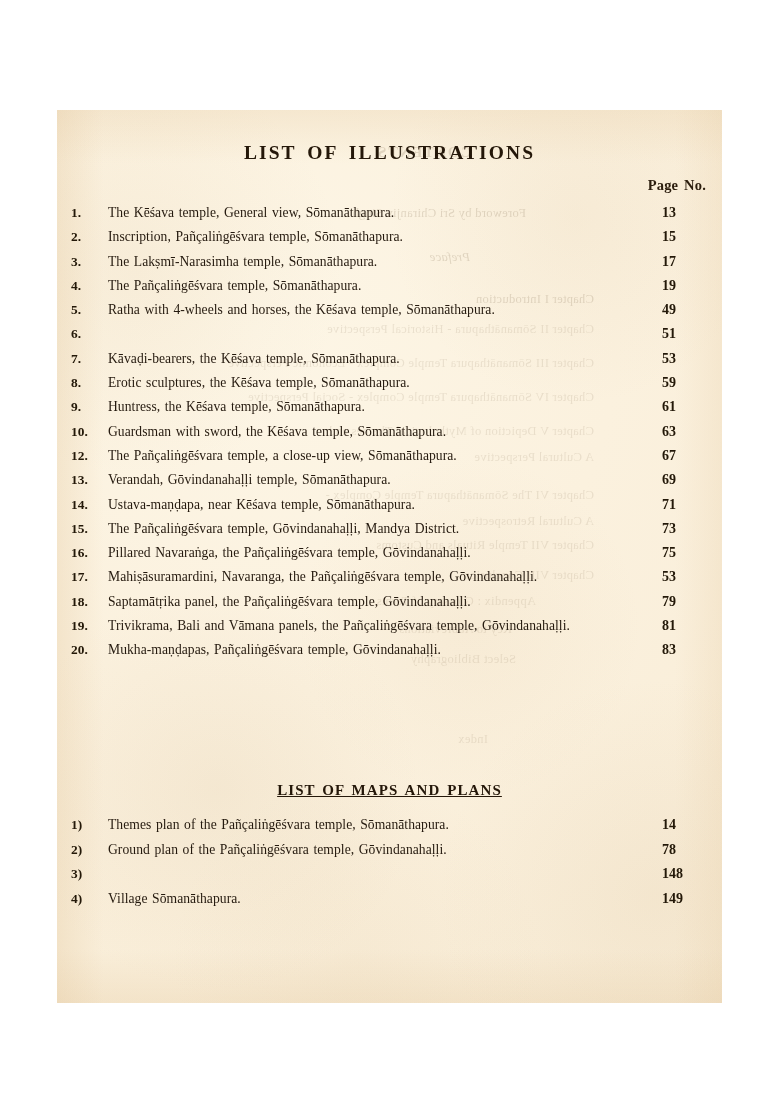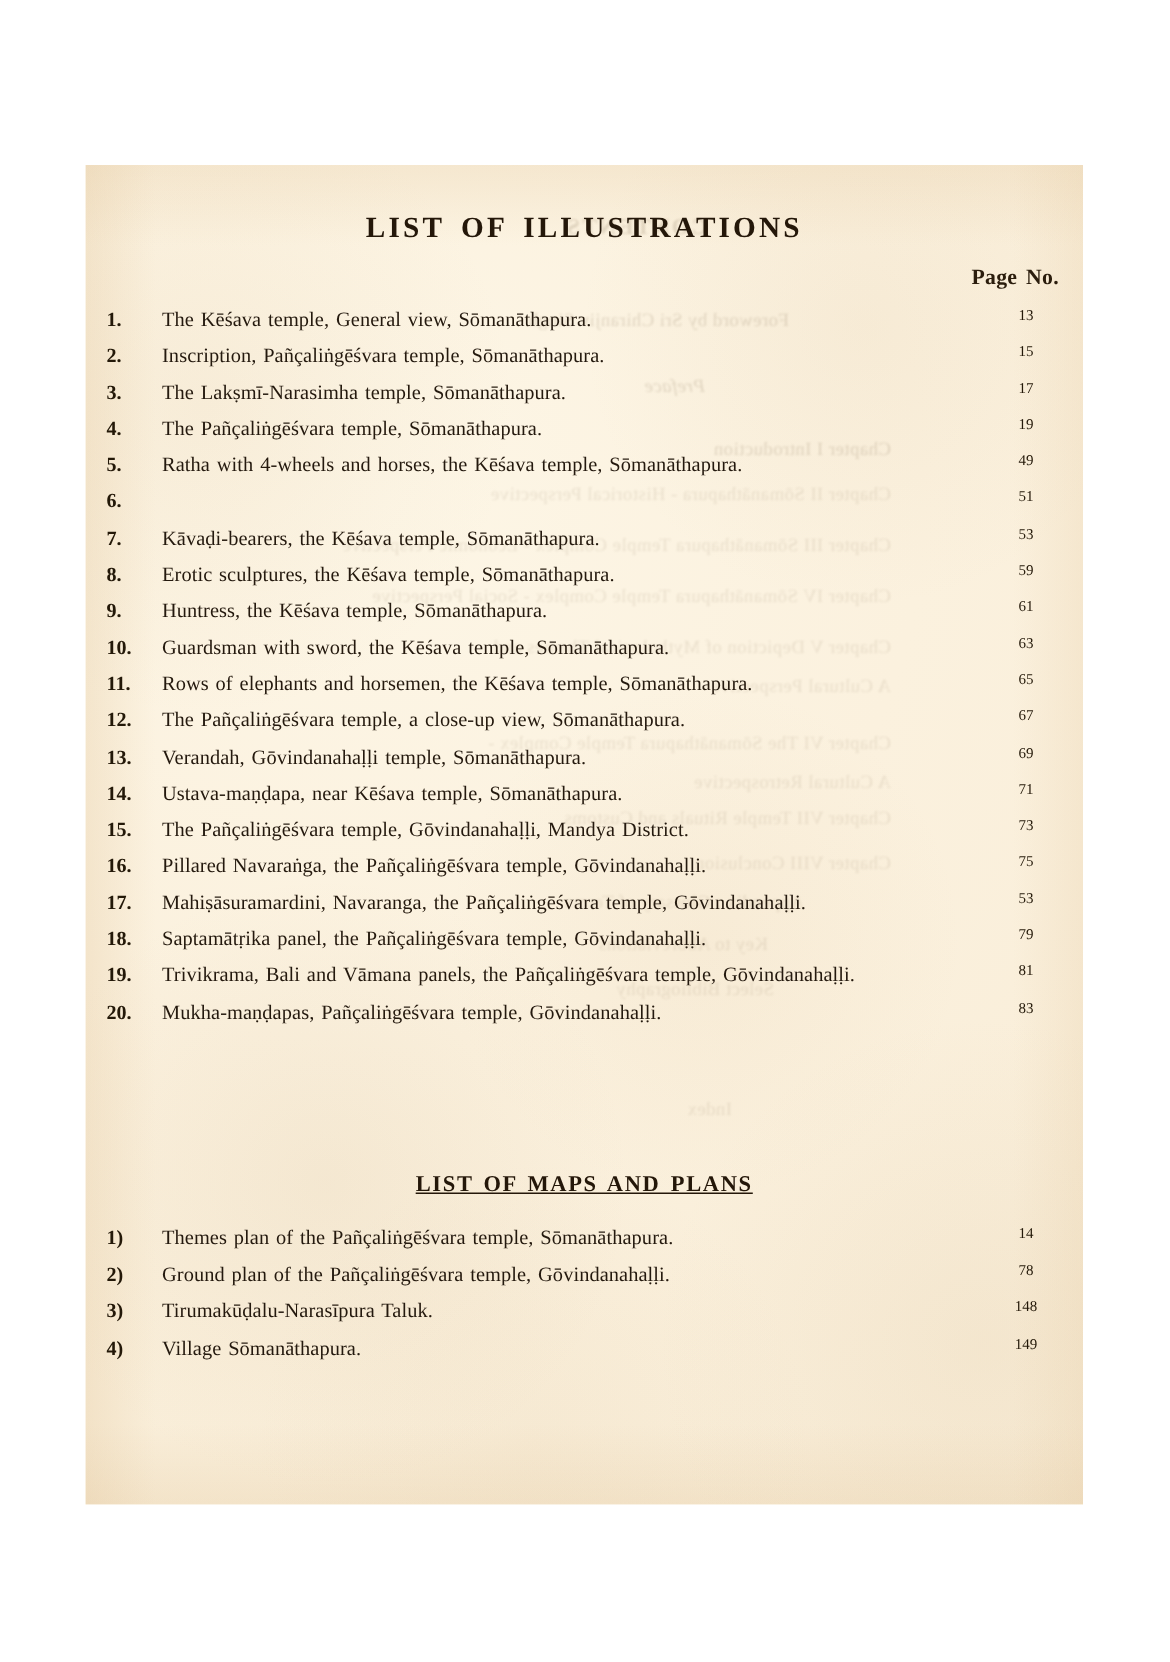--- a/index.html
+++ b/index.html
@@ -152,23 +152,23 @@
     letter-spacing: .05px;
     word-spacing: 1.1px;
     color: #24190e;
     white-space: nowrap;
     overflow: hidden;
   }
   .entry-page {
     position: absolute;
     right: 16px;
     width: 44px;
-    text-align: center;
-    font-weight: normal;
-    font-size: 10px;
+    text-align: left;
+    font-weight: bold;
+    font-size: 14px;
     color: #231808;
   }
 </style>
 </head>
 <body>
 
 <div id="page-sheet">
 
   <div id="paper-grain"></div>
 
@@ -245,25 +245,20 @@
           <span class="entry-num">9.</span>
           <span class="entry-label">Huntress, the Kēśava temple, Sōmanāthapura.</span>
           <span class="entry-page">61</span>
         </li>
         <li class="entry">
           <span class="entry-num">10.</span>
           <span class="entry-label">Guardsman with sword, the Kēśava temple, Sōmanāthapura.</span>
           <span class="entry-page">63</span>
         </li>
         <li class="entry">
-          <span class="entry-num">11.</span>
-          <span class="entry-label">Rows of elephants and horsemen, the Kēśava temple, Sōmanāthapura.</span>
-          <span class="entry-page">65</span>
-        </li>
-        <li class="entry">
           <span class="entry-num">12.</span>
           <span class="entry-label">The Pañçaliṅgēśvara temple, a close-up view, Sōmanāthapura.</span>
           <span class="entry-page">67</span>
         </li>
         <li class="entry">
           <span class="entry-num">13.</span>
           <span class="entry-label">Verandah, Gōvindanahaḷḷi temple, Sōmanāthapura.</span>
           <span class="entry-page">69</span>
         </li>
         <li class="entry">
@@ -311,21 +306,20 @@
           <span class="entry-label">Themes plan of the Pañçaliṅgēśvara temple, Sōmanāthapura.</span>
           <span class="entry-page">14</span>
         </li>
         <li class="entry">
           <span class="entry-num">2)</span>
           <span class="entry-label">Ground plan of the Pañçaliṅgēśvara temple, Gōvindanahaḷḷi.</span>
           <span class="entry-page">78</span>
         </li>
         <li class="entry">
           <span class="entry-num">3)</span>
-          <span class="entry-label">Tirumakūḍalu-Narasīpura Taluk.</span>
           <span class="entry-page">148</span>
         </li>
         <li class="entry">
           <span class="entry-num">4)</span>
           <span class="entry-label">Village Sōmanāthapura.</span>
           <span class="entry-page">149</span>
         </li>
       </ul>
 
   </div>

